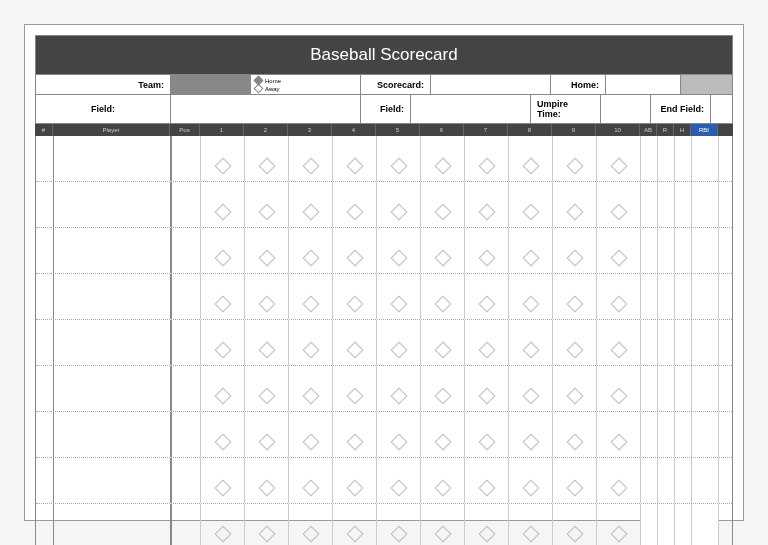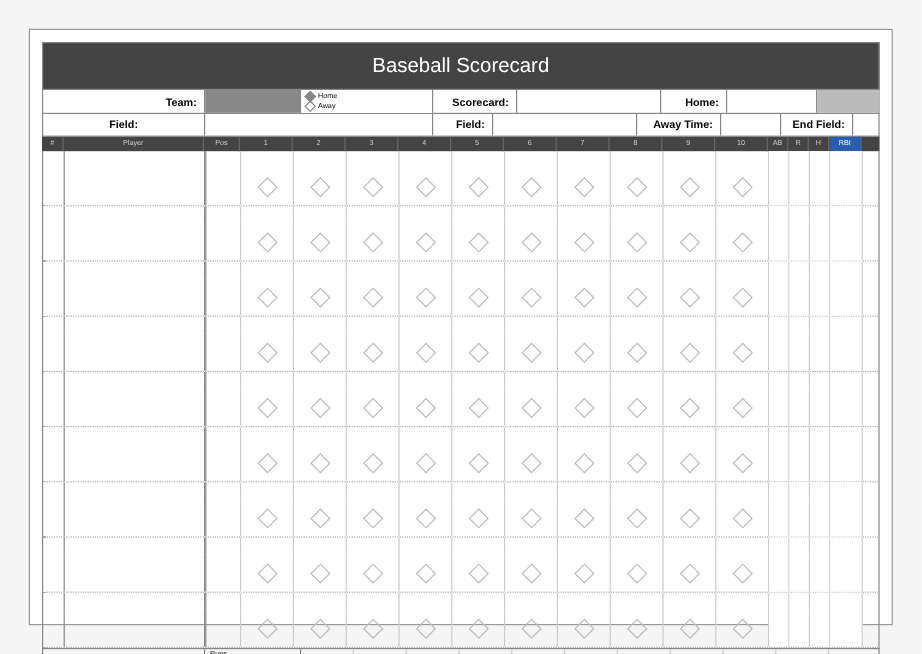--- a/index.html
+++ b/index.html
@@ -67,21 +67,21 @@
     <div class="cell lbl field-lbl">Home:</div>
     <div class="cell field-val"></div>
     <div class="cell tail"></div>
   </div>
 
   <div class="row2">
     <div class="cell lbl ump-lbl">Field:</div>
     <div class="cell ump-val"></div>
     <div class="cell lbl date-lbl">Field:</div>
     <div class="cell date-val"></div>
-    <div class="cell lbl st-lbl">Away Time:</div>
+    <div class="cell lbl st-lbl">Umpire Time:</div>
     <div class="cell st-val"></div>
     <div class="cell lbl et-lbl">End Field:</div>
     <div class="cell et-val"></div>
   </div>
 
   <div class="hdr">
     <div class="c-num">#</div>
     <div class="c-player">Player</div>
     <div class="c-pos">Pos</div>
     <div class="c-inn">1</div>

